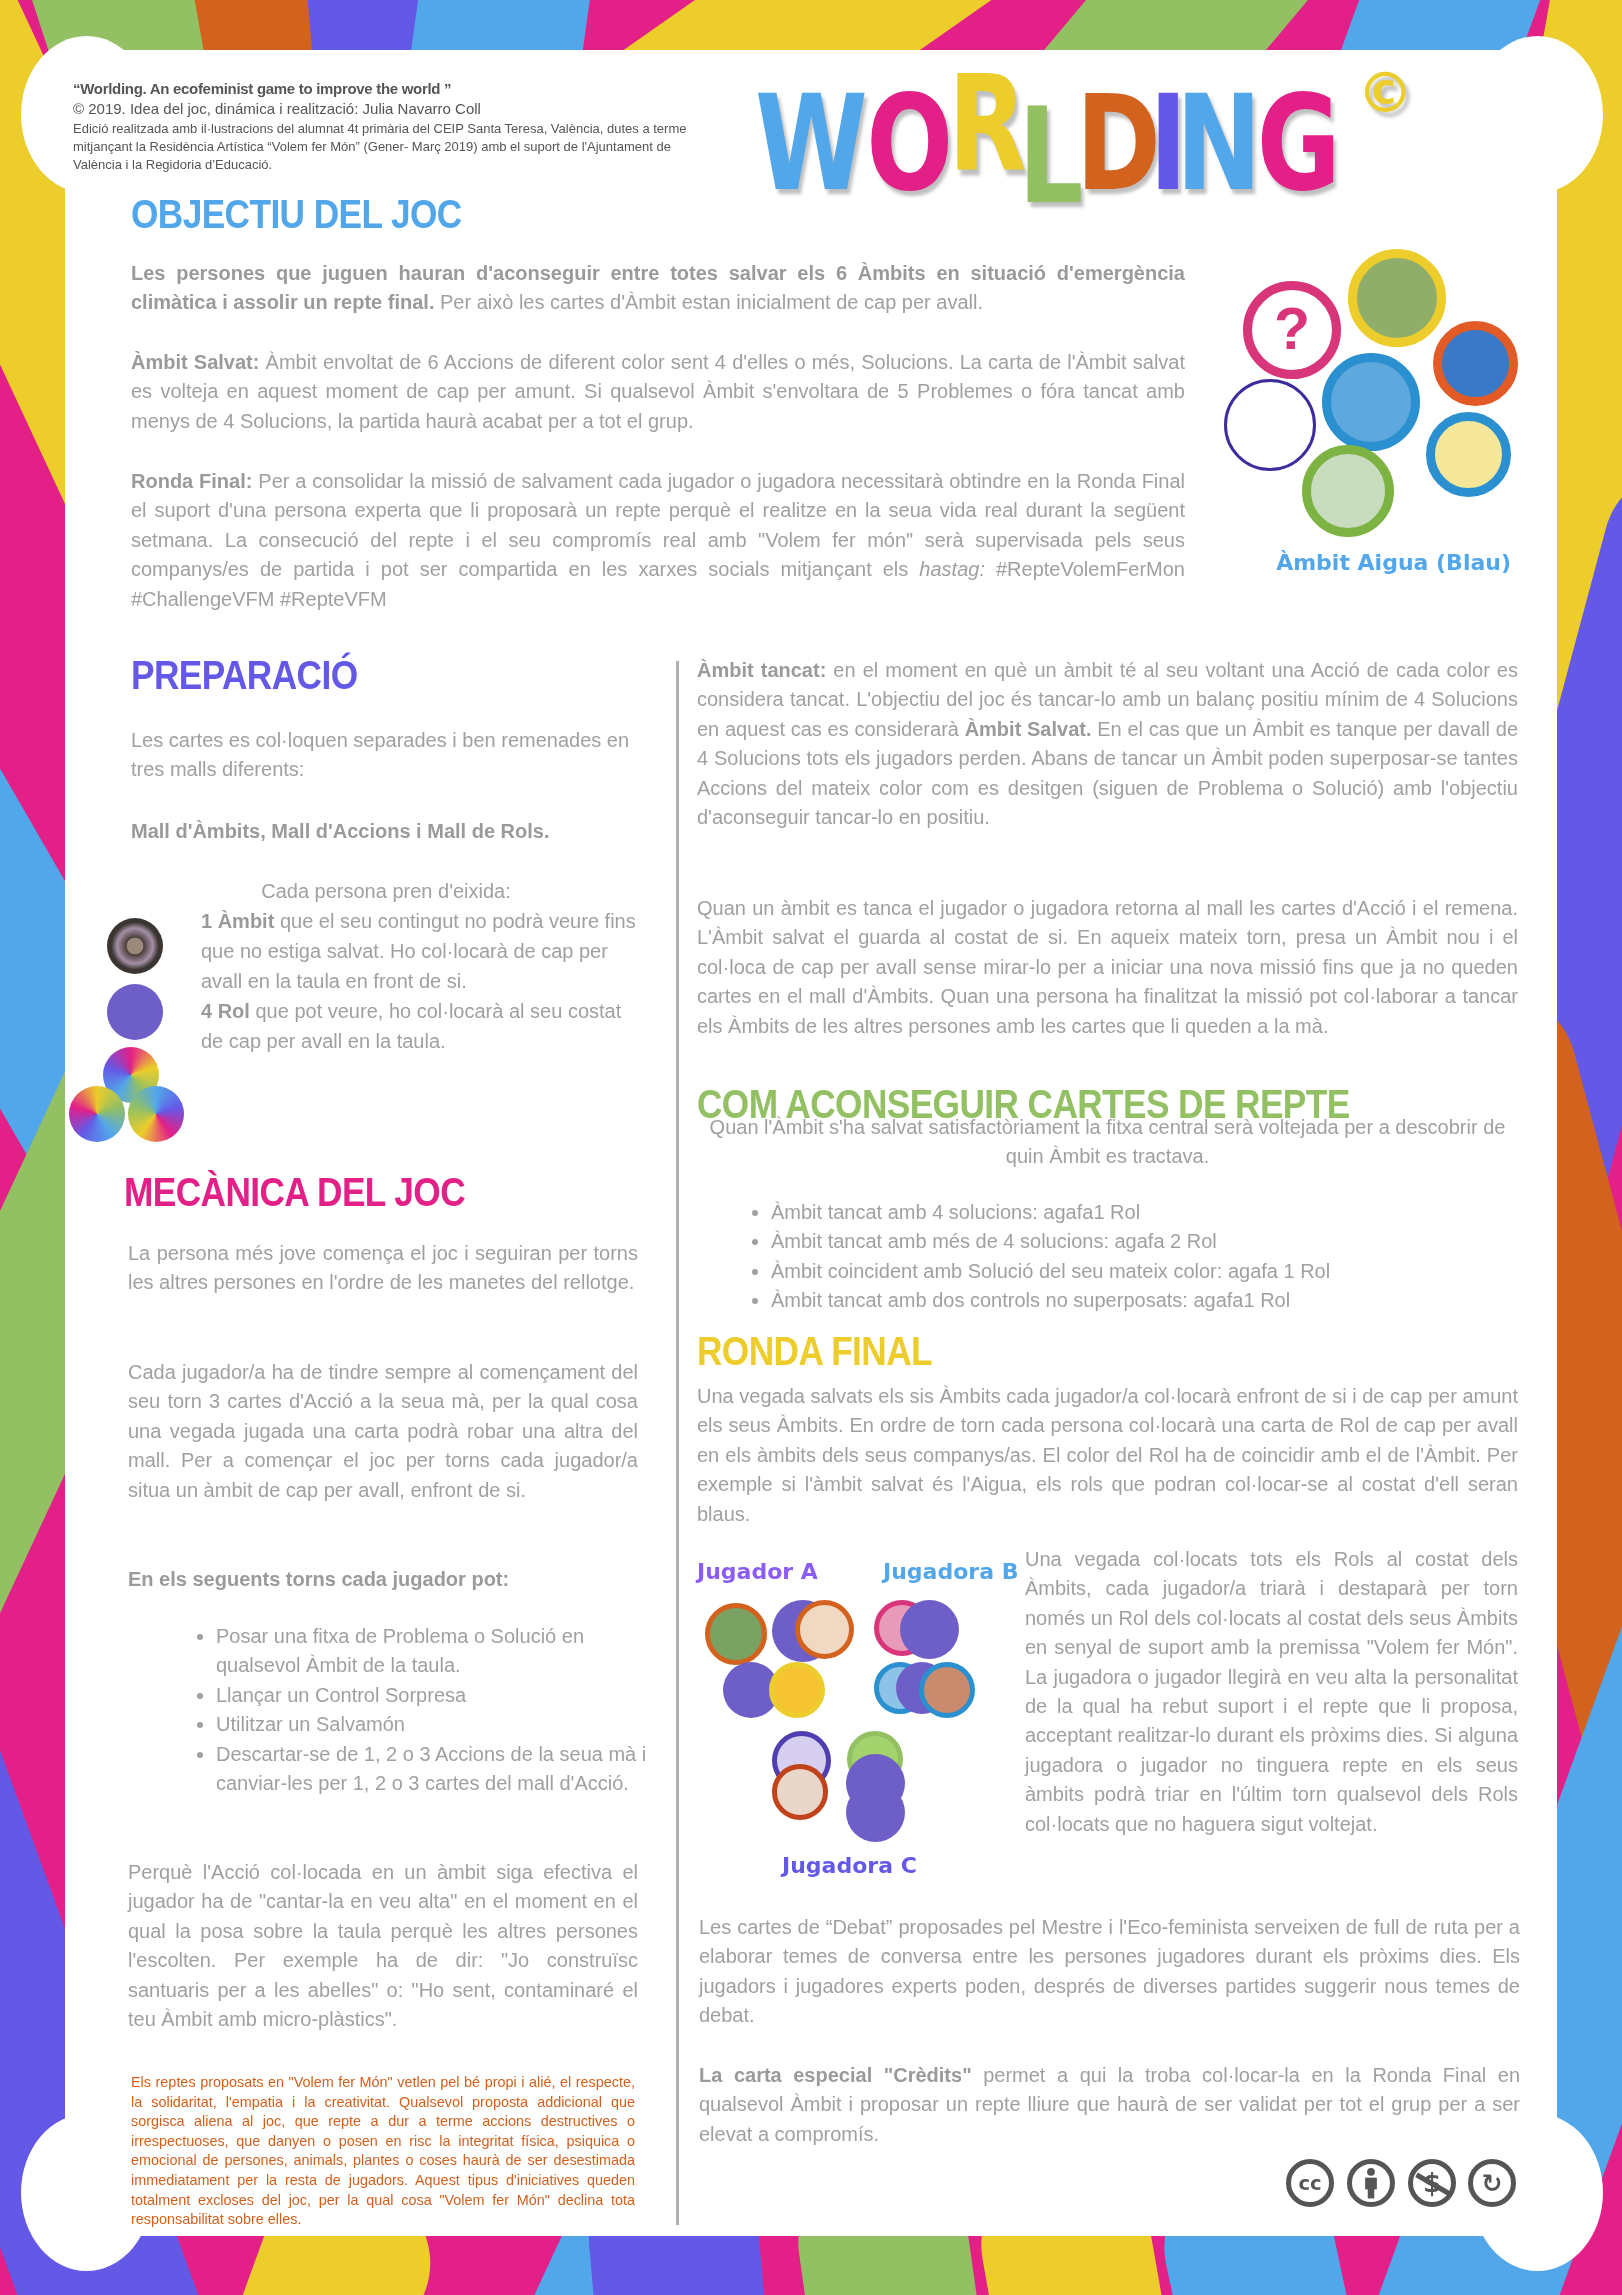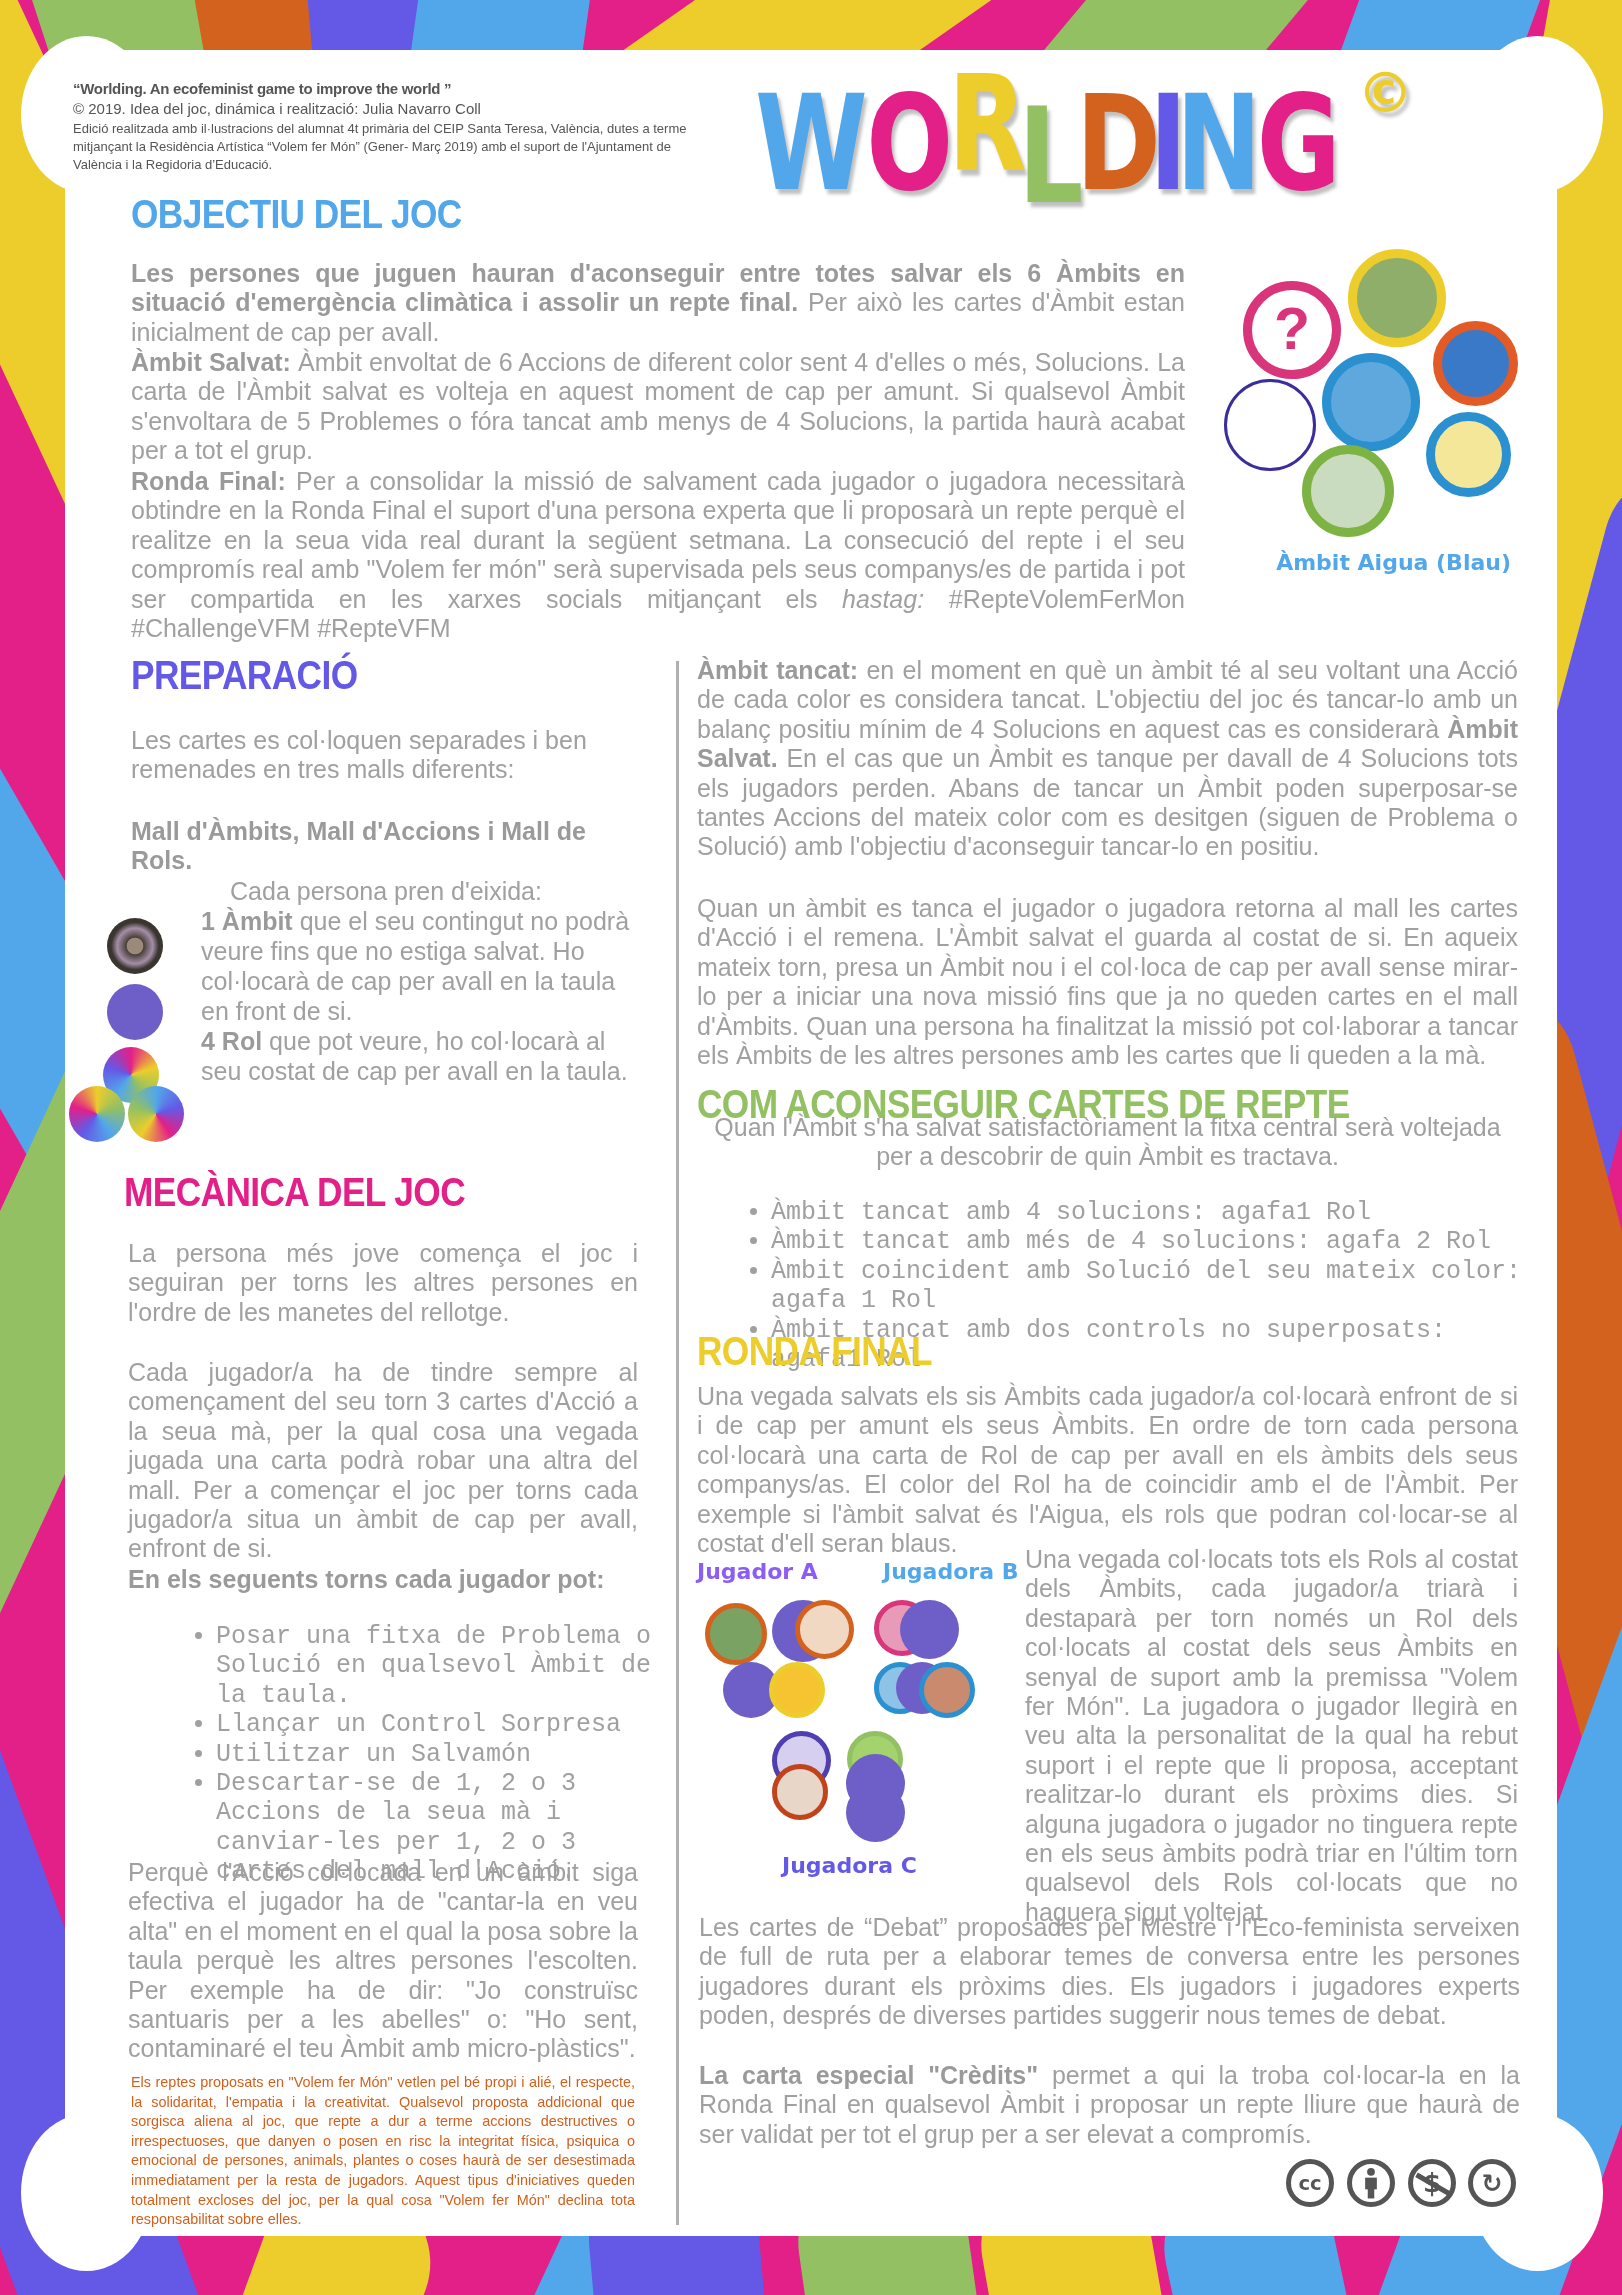--- a/index.html
+++ b/index.html
@@ -9,25 +9,25 @@
   .page { position:absolute; left:65px; top:50px; width:1492px; height:2186px; background:#fff; }
   .corner { position:absolute; background:#fff; border-radius:50%; }
   .header-credits { position:absolute; left:73px; top:80px; width:628px; color:#555; font-family:"Liberation Sans", sans-serif; }
   .header-credits .t1 { font-size:15px; font-weight:bold; font-stretch:condensed; letter-spacing:-0.3px; }
   .header-credits .t2 { font-size:15px; margin-top:2.6px; }
   .header-credits .t3 { font-size:13px; line-height:17.7px; margin-top:3.9px; }
   .logo { position:absolute; left:753px; top:65px; height:144px; display:flex; align-items:flex-end; font-family:"DejaVu Sans", sans-serif; font-weight:bold; }
   .logo span { display:inline-block; font-size:131px; line-height:1; text-shadow:3.9px 5.2px 3.9px rgba(0,0,0,0.25); transform:scaleX(0.78); margin:0 -14.4px; }
   .logo .copy { font-size:56px; align-self:flex-start; margin-left:19.6px; transform:none; }
   h2 { margin:0; font-family:"Liberation Sans", sans-serif; font-weight:bold; letter-spacing:-0.7px; transform-origin:left; transform:scaleX(0.86); white-space:nowrap; }
-  .body-text { font-size:25px; line-height:29.4px; color:#a0a0a0; text-align:justify; font-family:"Liberation Sans", sans-serif; }
+  .body-text { font-size:20px; line-height:29.4px; color:#a0a0a0; text-align:justify; font-family:"Liberation Sans", sans-serif; }
   .body-text b { color:#9a9a9a; }
   .abs { position:absolute; }
   ul { margin:0; padding-left:33px; }
-  li { margin:0;font-family:Liberation Mono, monospace; }
+  li { margin:0; }
   .divider { position:absolute; left:676px; top:661px; width:2.6px; height:1564px; background:#b0b0b0; }
   .disc { position:absolute; border-radius:50%; }
   .ambit-cluster .disc { border:9.2px solid; box-sizing:border-box; }
   .player-label { position:absolute; font-weight:bold; font-size:22px; font-family:"DejaVu Sans", sans-serif; }
   .cc { position:absolute; top:2159px; width:48px; height:48px; border:5.2px solid #555; border-radius:50%; box-sizing:border-box; display:flex; align-items:center; justify-content:center; color:#555; font-weight:bold; font-size:19.6px; font-family:"DejaVu Sans", sans-serif; }
   .disclaimer { position:absolute; left:131px; top:2073px; width:504px; color:#d2601c; font-size:14.4px; line-height:19.6px; text-align:justify; }
 </style>
 </head>
 <body>
 

